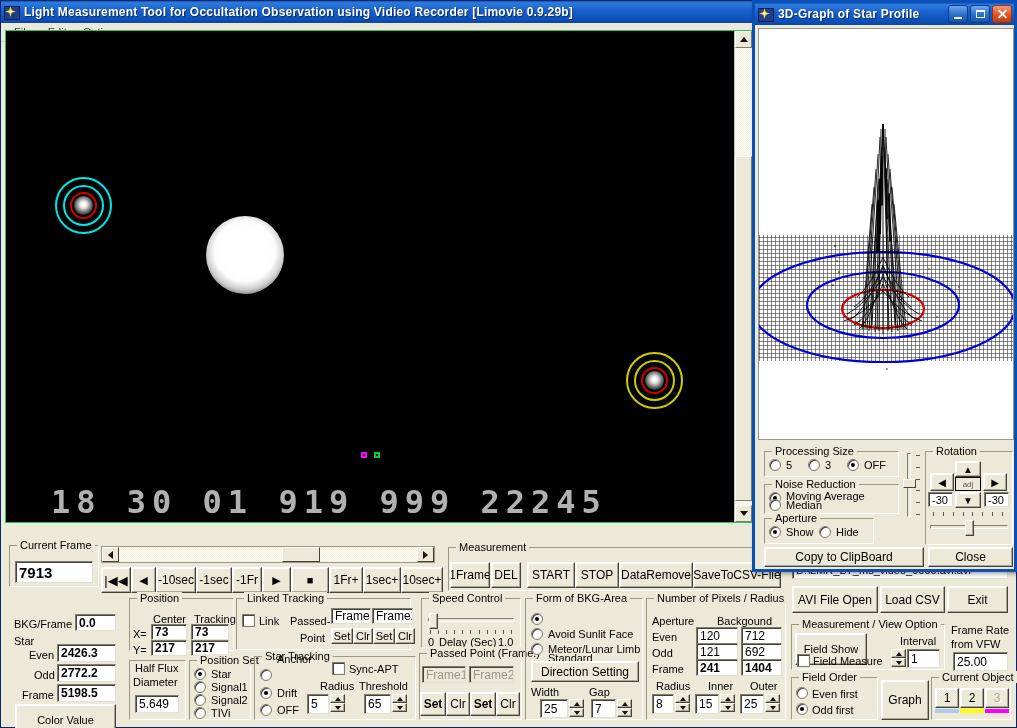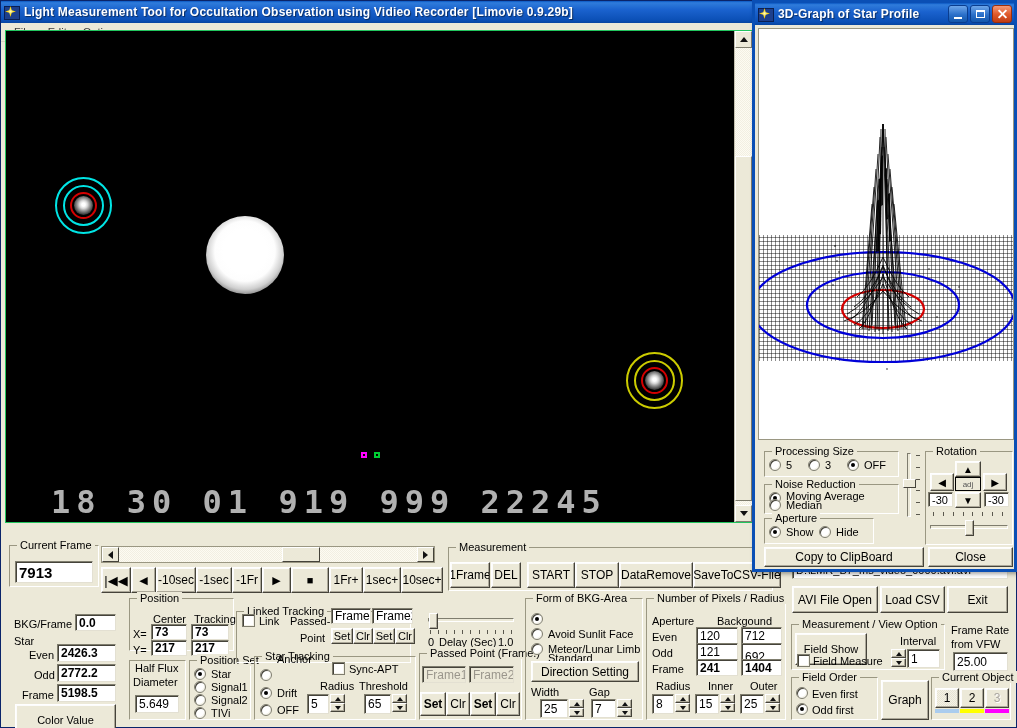--- a/index.html
+++ b/index.html
@@ -236,21 +236,21 @@
     </div>
     <div class="rad on" style="left:193px;top:667px;"></div>
     <span class="lbl" style="left:210px;top:667px;">Star</span>
     <div class="rad" style="left:193px;top:680px;"></div>
     <span class="lbl" style="left:210px;top:680px;">Signal1</span>
     <div class="rad" style="left:193px;top:693px;"></div>
     <span class="lbl" style="left:210px;top:693px;">Signal2</span>
     <div class="rad" style="left:193px;top:706px;"></div>
     <span class="lbl" style="left:210px;top:706px;">TIVi</span>
 
-    <div class="grp" style="left:235px;top:597px;width:175px;height:52px;margin-top:13px;">
+    <div class="grp" style="left:235px;top:597px;width:175px;height:52px;">
       <span class="gl">Linked Tracking</span>
     </div>
     <div class="cbx" style="left:241px;top:613px;"></div>
     <span class="lbl" style="left:258px;top:614px;">Link</span>
     <span class="lbl" style="left:289px;top:614px;">Passed-</span>
     <span class="lbl" style="left:299px;top:631px;">Point</span>
     <div class="tf" style="left:330px;top:607px;width:40px;height:16px;">Frame1</div>
     <div class="tf" style="left:371px;top:607px;width:41px;height:16px;">Frame2</div>
     <div class="btn" style="left:330px;top:627px;width:22px;height:16px;font-size:11px;">Set</div>
     <div class="btn" style="left:352px;top:627px;width:20px;height:16px;font-size:11px;">Clr</div>
@@ -282,20 +282,23 @@
     <div class="tf" style="left:363px;top:693px;width:27px;height:20px;">65</div>
     <div class="spin" style="left:391px;top:693px;height:18px;">
       <div class="sb u">
           <span class="tri7 u"></span>
         </div>
       <div class="sb d">
           <span class="tri7 d"></span>
         </div>
     </div>
 
+    <div class="grp" style="left:420px;top:597px;width:100px;height:50px;">
+      <span class="gl">Speed Control</span>
+    </div>
     <div class="tbar" style="left:427px;top:612px;width:86px;height:16px;">
       <div class="trk"></div>
       <div class="thm" style="left:1px;"></div>
     </div>
     <div class="ticks" style="left:429px;top:629px;width:82px;">
       <i></i>
         <i></i>
         <i></i>
         <i></i>
         <i></i>
@@ -354,21 +357,21 @@
     <div class="grp" style="left:645px;top:597px;width:140px;height:122px;">
       <span class="gl">Number of Pixels / Radius</span>
     </div>
     <span class="lbl" style="left:651px;top:614px;">Aperture</span>
     <span class="lbl" style="left:716px;top:614px;">Backgound</span>
     <span class="lbl" style="left:651px;top:630px;">Even</span>
     <div class="tf" style="left:695px;top:626px;width:42px;height:17px;">120</div>
     <div class="tf" style="left:740px;top:626px;width:41px;height:17px;">712</div>
     <span class="lbl" style="left:651px;top:646px;">Odd</span>
     <div class="tf" style="left:695px;top:642px;width:42px;height:17px;">121</div>
-    <div class="tf" style="left:740px;top:642px;width:41px;height:27px;">692</div>
+    <div class="tf" style="left:740px;top:642px;width:41px;height:17px;">692</div>
     <span class="lbl" style="left:651px;top:662px;">Frame</span>
     <div class="tf bold" style="left:695px;top:658px;width:42px;height:17px;">241</div>
     <div class="tf bold" style="left:740px;top:658px;width:41px;height:17px;">1404</div>
     <span class="lbl" style="left:655px;top:679px;">Radius</span>
     <span class="lbl" style="left:707px;top:679px;">Inner</span>
     <span class="lbl" style="left:749px;top:679px;">Outer</span>
     <div class="tf" style="left:651px;top:693px;width:22px;height:20px;">8</div>
     <div class="spin" style="left:674px;top:693px;height:18px;">
       <div class="sb u">
           <span class="tri7 u"></span>

